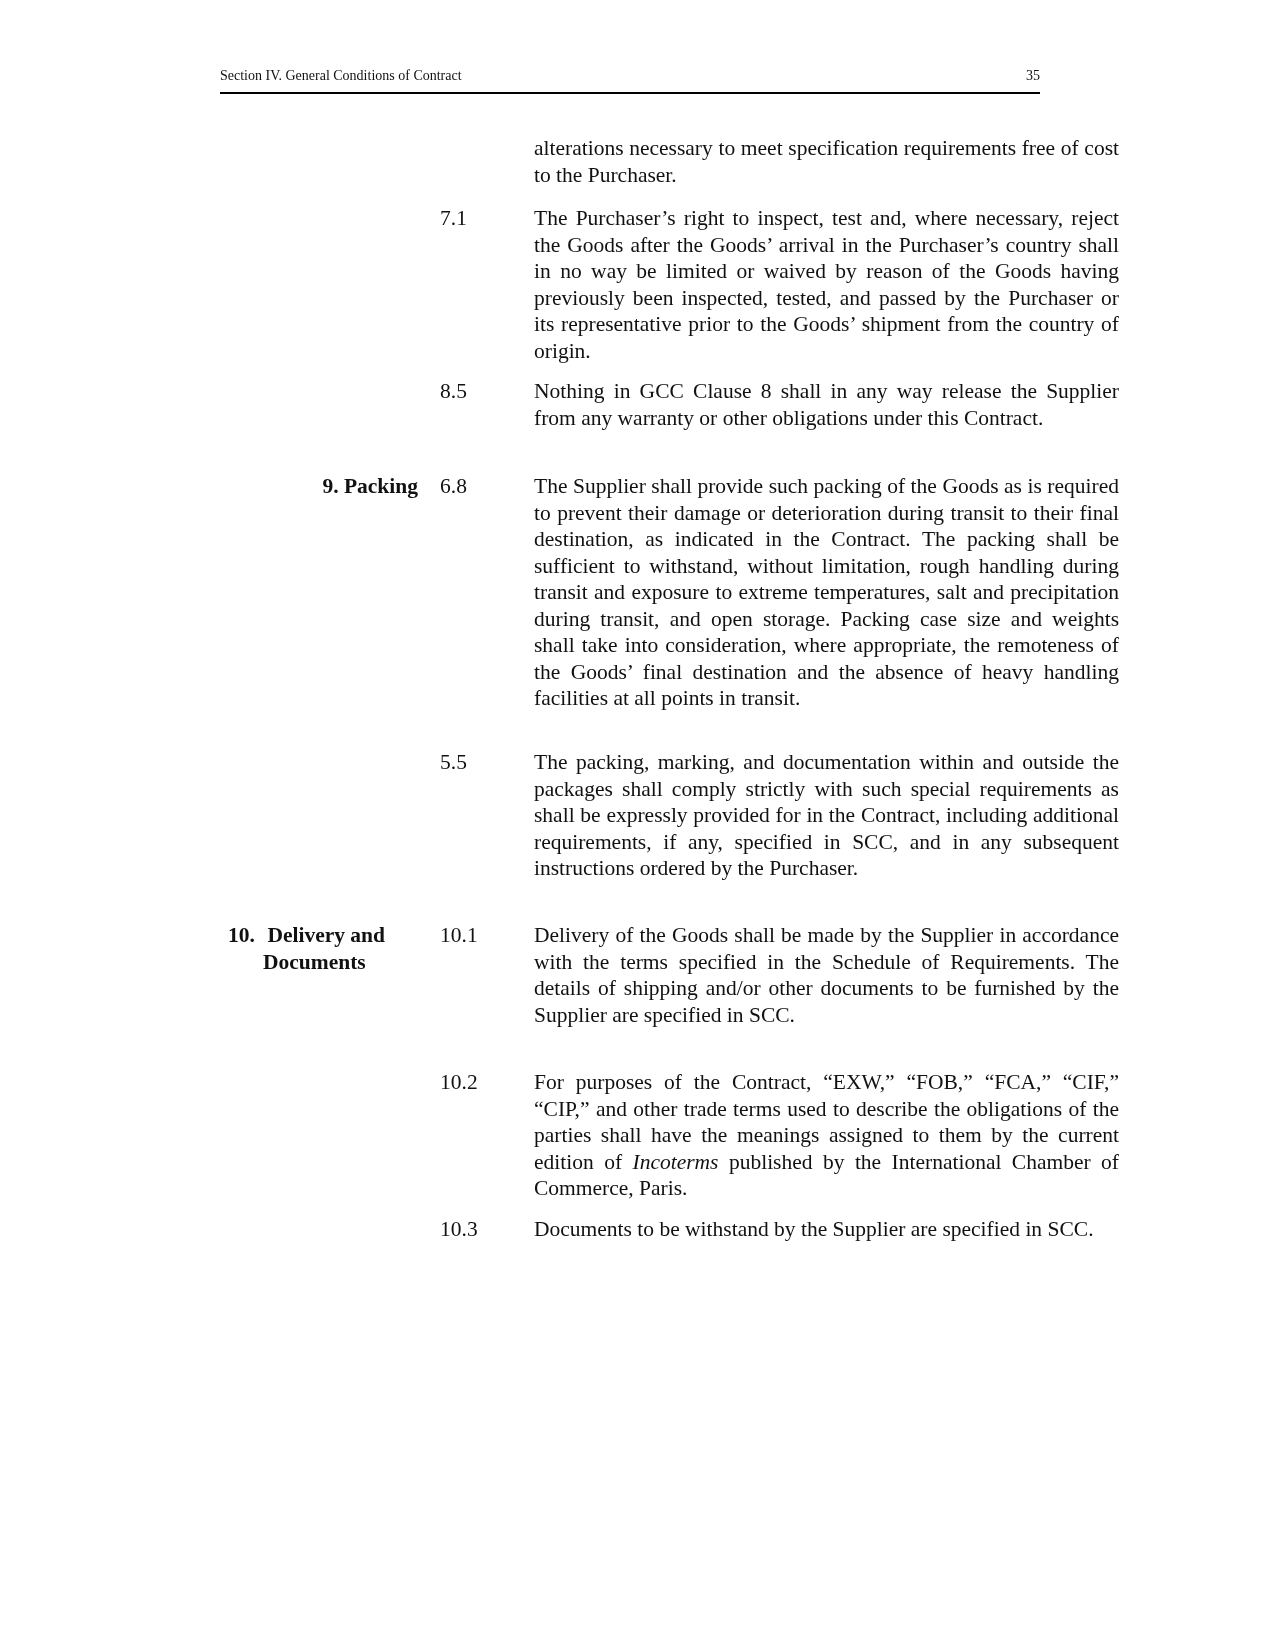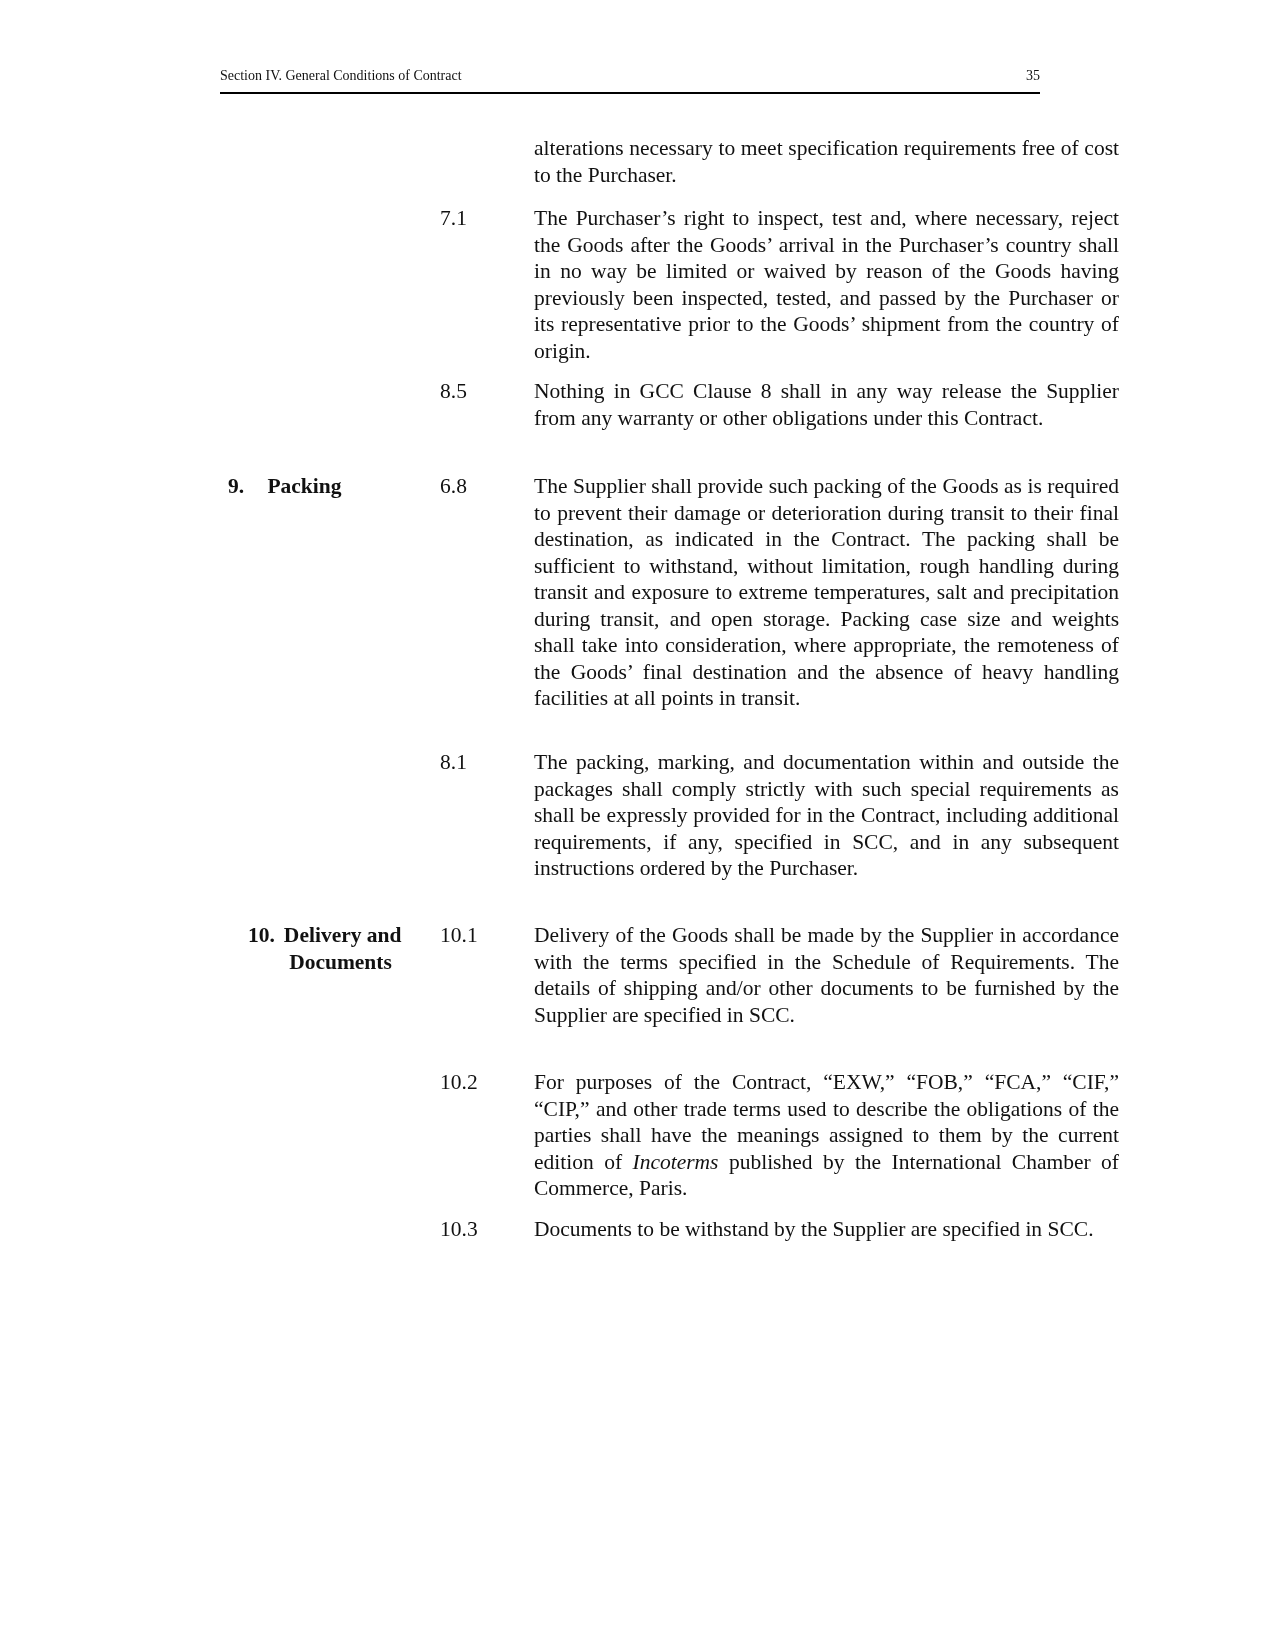--- a/index.html
+++ b/index.html
@@ -33,36 +33,36 @@
 <div class="para" style="top:205px;">
   <span class="num">7.1</span>
   <div class="body">The Purchaser’s right to inspect, test and, where necessary, reject the Goods after the Goods’ arrival in the Purchaser’s country shall in no way be limited or waived by reason of the Goods having previously been inspected, tested, and passed by the Purchaser or its representative prior to the Goods’ shipment from the country of origin.</div>
 </div>
 
 <div class="para" style="top:378px;">
   <span class="num">8.5</span>
   <div class="body">Nothing in GCC Clause 8 shall in any way release the Supplier from any warranty or other obligations under this Contract.</div>
 </div>
 
-<div class="clause" style="top:473px;">
+<div class="clause" style="top:473px;text-align:right;">
   <span class="cnum">9.</span>
   <span>Packing</span>
 </div>
 
 <div class="para" style="top:473px;">
   <span class="num">6.8</span>
   <div class="body">The Supplier shall provide such packing of the Goods as is required to prevent their damage or deterioration during transit to their final destination, as indicated in the Contract. The packing shall be sufficient to withstand, without limitation, rough handling during transit and exposure to extreme temperatures, salt and precipitation during transit, and open storage.  Packing case size and weights shall take into consideration, where appropriate, the remoteness of the Goods’ final destination and the absence of heavy handling facilities at all points in transit.</div>
 </div>
 
 <div class="para" style="top:749px;">
-  <span class="num">8.1</span>
+  <span class="num">5.5</span>
   <div class="body">The packing, marking, and documentation within and outside the packages shall comply strictly with such special requirements as shall be expressly provided for in the Contract, including additional requirements, if any, specified in SCC, and in any subsequent instructions ordered by the Purchaser.</div>
 </div>
 
-<div class="clause" style="top:922px;text-align:center;">
+<div class="clause" style="top:922px;">
   <span class="cnum">10.</span>
   <span>Delivery and</span>
   <span class="cline2">Documents</span>
 </div>
 
 <div class="para" style="top:922px;">
   <span class="num">10.1</span>
   <div class="body">Delivery of the Goods shall be made by the Supplier in accordance with the terms specified in the Schedule of Requirements.   The details of shipping and/or other documents to be furnished by the Supplier are specified in SCC.</div>
 </div>
 

